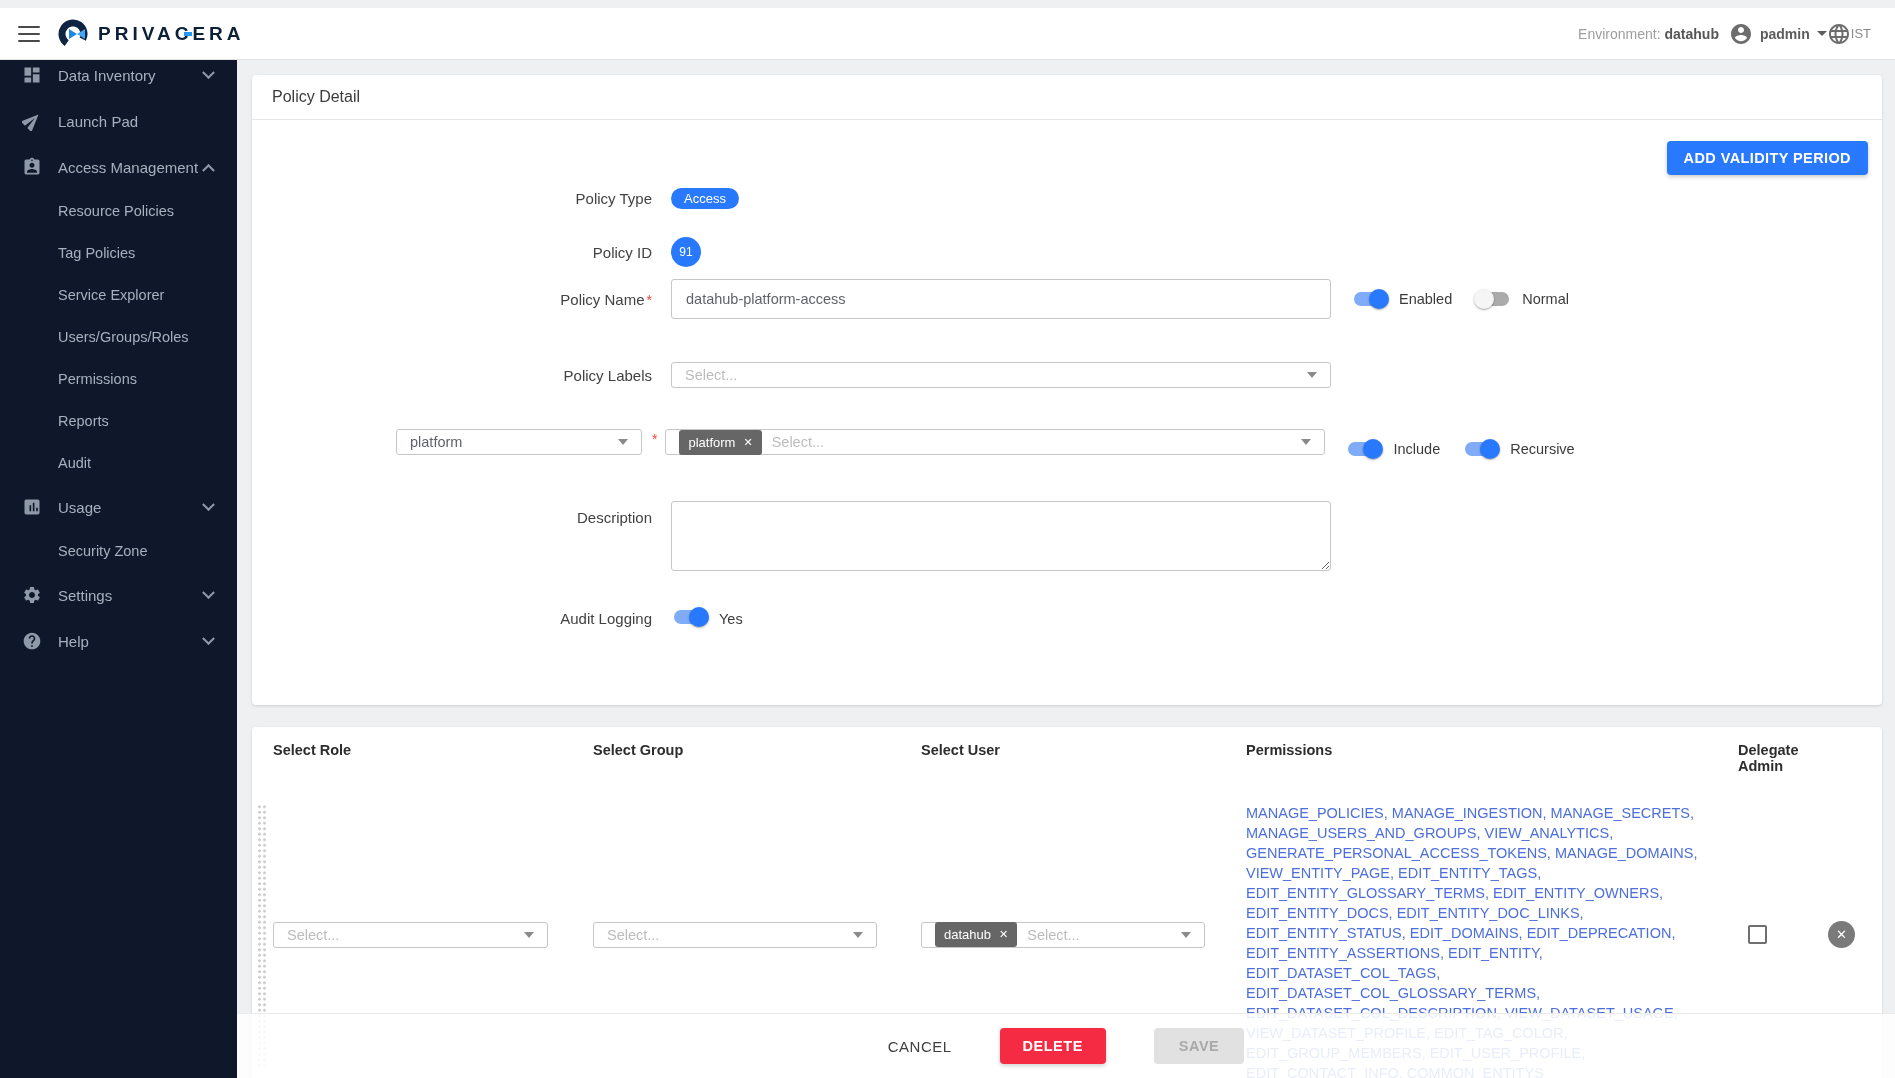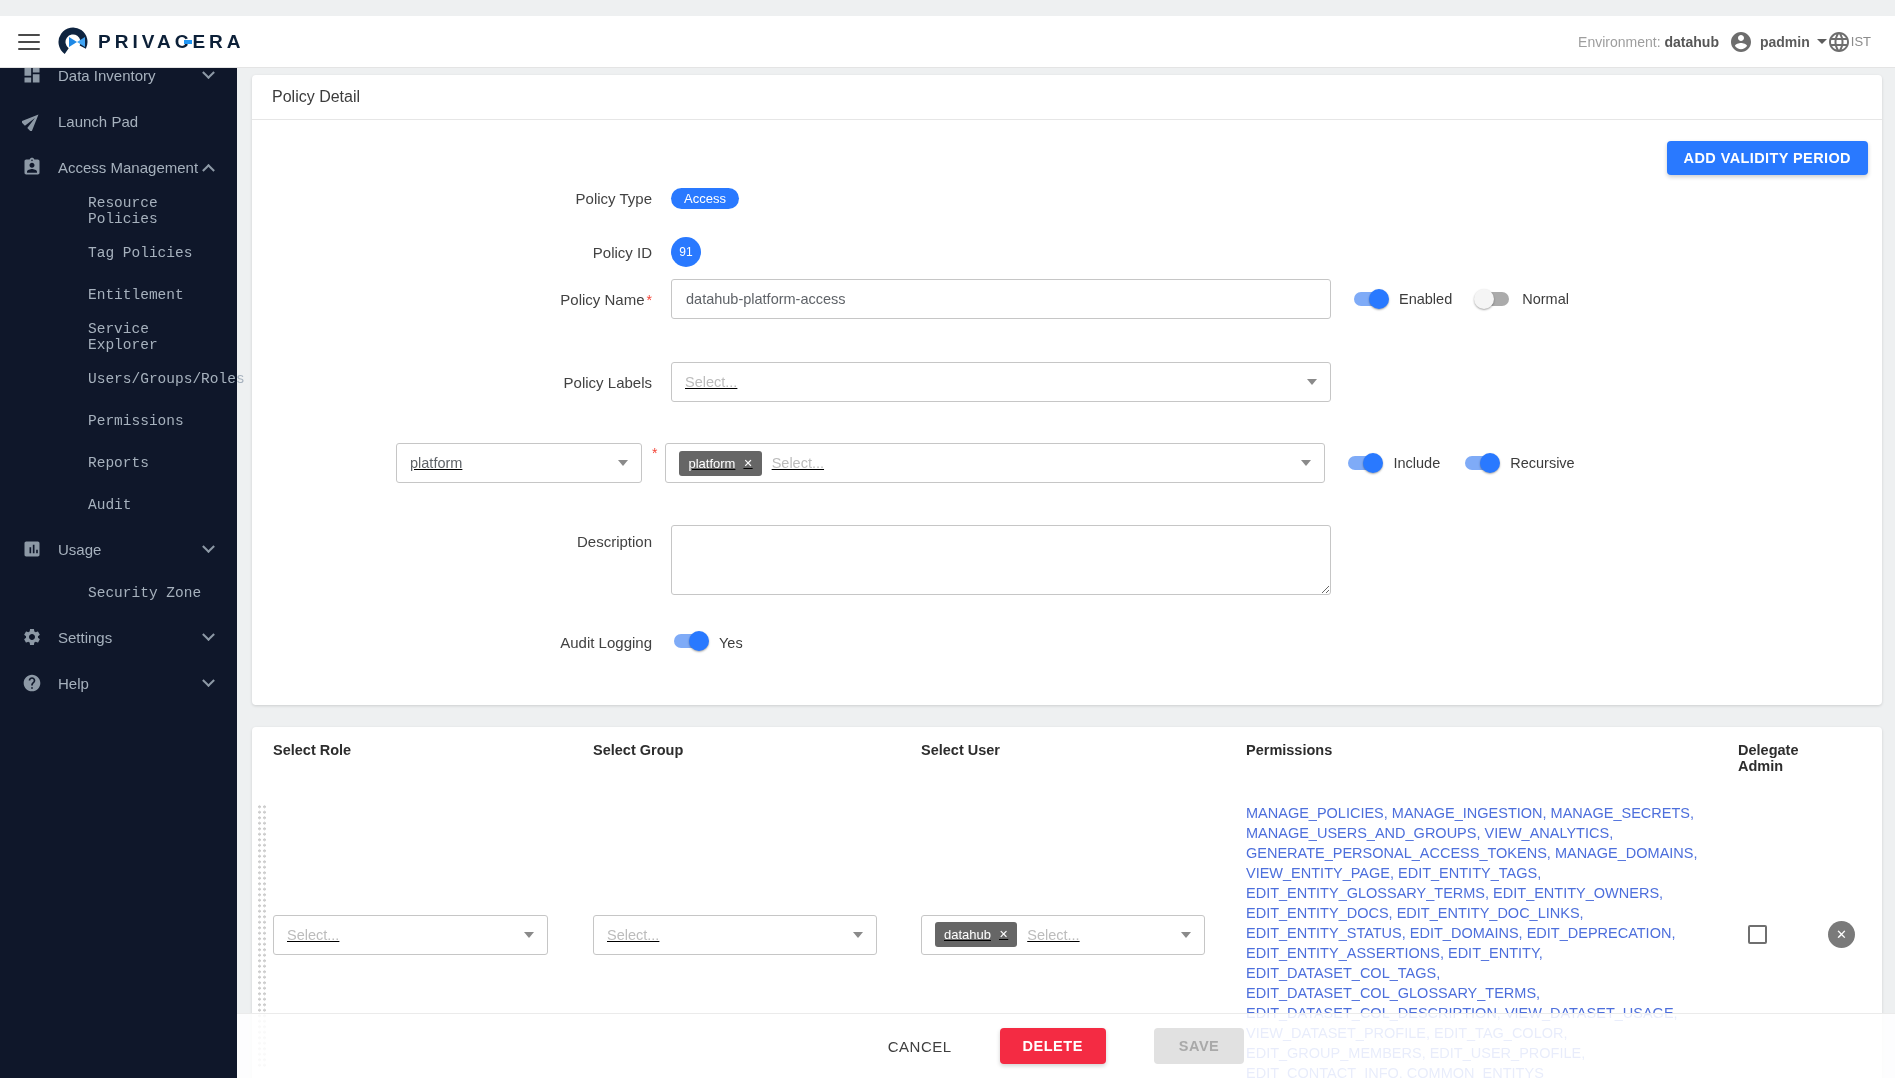--- a/index.html
+++ b/index.html
@@ -1,39 +1,39 @@
 <!DOCTYPE html>
 <html><head>
 <meta charset="utf-8">
 <style>
   * { margin:0; padding:0; box-sizing:border-box; }
   html,body { width:1895px; height:1078px; overflow:hidden; font-family:"Liberation Sans","DejaVu Sans",sans-serif; background:#eef0f1; }
 
   
-  .topbar { position:fixed; top:16px; left:0; right:0; height:52px; background:#fff; display:flex; align-items:center; padding:0 24px 0 18px; border-bottom:1px solid #e4e4e4; z-index:20; }
+  .topbar { position:fixed; top:8px; left:0; right:0; height:52px; background:#fff; display:flex; align-items:center; padding:0 24px 0 18px; border-bottom:1px solid #e4e4e4; z-index:20; }
   .hamburger { width:22px; height:16px; display:flex; flex-direction:column; justify-content:space-between; cursor:pointer; margin-right:18px; }
   .hamburger span { display:block; height:2px; background:#4a4a4a; border-radius:1px; }
   .brand { display:flex; align-items:center; gap:10px; }
   .brand-word { font-size:19px; font-weight:bold; letter-spacing:4px; color:#0c2038; }
   .brand-c { position:relative; }
   .brand-c::after { content:""; position:absolute; right:0px; top:9px; width:8px; height:4px; background:#2196f3; }
   .topbar-right { margin-left:auto; display:flex; align-items:center; gap:0; }
   .env { font-size:14px; color:#9e9e9e; }
   .env b { color:#565656; margin-left:4px; }
   .user-menu { display:flex; align-items:center; gap:7px; margin-left:10px; cursor:pointer; }
   .user-name { font-size:14px; font-weight:bold; color:#5c5c5c; }
   .caret-down { width:0; height:0; border-left:5px solid transparent; border-right:5px solid transparent; border-top:5px solid #5c5c5c; }
   .tz { font-size:13px; color:#8b8b8b; }
   .gicon { width:24px; height:24px; fill:#6d6d6d; }
 
   
   .sidebar { position:fixed; top:52px; left:0; bottom:0; width:237px; background:#0f172a; z-index:15; }
   .nav-item { display:flex; align-items:center; height:46px; padding:0 24px 0 22px; color:#a6b1bd; font-size:15px; cursor:pointer; }
   .nav-item .nicon { width:20px; height:20px; fill:#8d99a6; margin-right:16px; flex:0 0 auto; }
-  .nav-sub { height:42px; padding-left:88px; font-size:14.5px;font-family:Liberation Mono, monospace; }
+  .nav-sub { height:42px; padding-left:58px; font-size:14.5px; }
   .chev { width:9px; height:9px; border-right:2px solid #8d99a6; border-bottom:2px solid #8d99a6; margin-left:auto; flex:0 0 auto; }
   .chev.down { transform:rotate(45deg) translate(-2px,-2px); }
   .chev.up { transform:rotate(-135deg) translate(-2px,-2px); }
 
   
   .content { position:absolute; top:52px; left:237px; right:0; bottom:0; padding:23px 13px 0 15px; overflow:hidden; }
   .card { background:#fff; border-radius:4px; box-shadow:0 1px 3px rgba(0,0,0,.14); }
   .card-header { padding:13px 20px; font-size:16px; color:#3c3c3c; border-bottom:1px solid #e6e6e6; }
   .policy-card { height:630px; margin-bottom:22px; overflow:hidden; }
   .card-body { padding:0 14px 0 17px; }
@@ -52,21 +52,21 @@
   .row-desc { margin-top:42px; align-items:flex-start; }
   .row-desc .flabel { margin-top:8px; }
   .row-audit { margin-top:36px;align-items:flex-end; }
 
   .badge-pill { background:#2979ff; color:#fff; font-size:13px; padding:3px 13px; border-radius:13px; }
   .badge-circle { background:#2979ff; color:#fff; font-size:12px; width:30px; height:30px; border-radius:50%; display:inline-flex; align-items:center; justify-content:center; }
 
   .text-input { width:660px; height:40px; border:1px solid #c6c6c6; border-radius:3px; padding:0 14px; font-size:14.5px; color:#5f6368; font-family:inherit; background:#fff; }
   .textarea { width:660px; height:70px; border:1px solid #c6c6c6; border-radius:3px; resize:both; font-family:inherit; font-size:14px; color:#555; padding:8px 10px; }
 
-  .select { height:40px; border:1px solid #c6c6c6; border-radius:3px; background:#fff; display:flex; align-items:center; padding:7px 13px; cursor:pointer;text-decoration:underline; }
+  .select { height:26px; border:1px solid #c6c6c6; border-radius:3px; background:#fff; display:flex; align-items:center; padding:7px 13px; cursor:pointer; }
   .select .ph { color:#bcbcbc; font-size:14.5px; }
   .select .val { color:#5f6368; font-size:14.5px; }
   .select .sel-caret { margin-left:auto; width:0; height:0; border-left:5px solid transparent; border-right:5px solid transparent; border-top:6px solid #8a8a8a; flex:0 0 auto; }
   .w-labels { width:660px; }
   .w-restype { width:246px; }
   .w-multi { width:660px; }
 
   .chip { background:#666; color:#fff; border-radius:3px; font-size:13px; padding:5px 9px; display:inline-flex; align-items:center; gap:8px; margin-right:10px; flex:0 0 auto; }
   .chip .chip-x { font-size:11px; cursor:pointer; }
 
@@ -156,23 +156,20 @@
     <span>Access Management</span>
     <span class="chev up"></span>
   </div>
   <div class="nav-item nav-sub">
       <span>Resource Policies</span>
     </div>
   <div class="nav-item nav-sub">
       <span>Tag Policies</span>
     </div>
   <div class="nav-item nav-sub">
-      <span>Entitlement</span>
-    </div>
-  <div class="nav-item nav-sub">
       <span>Service Explorer</span>
     </div>
   <div class="nav-item nav-sub">
       <span>Users/Groups/Roles</span>
     </div>
   <div class="nav-item nav-sub">
       <span>Permissions</span>
     </div>
   <div class="nav-item nav-sub">
       <span>Reports</span>

